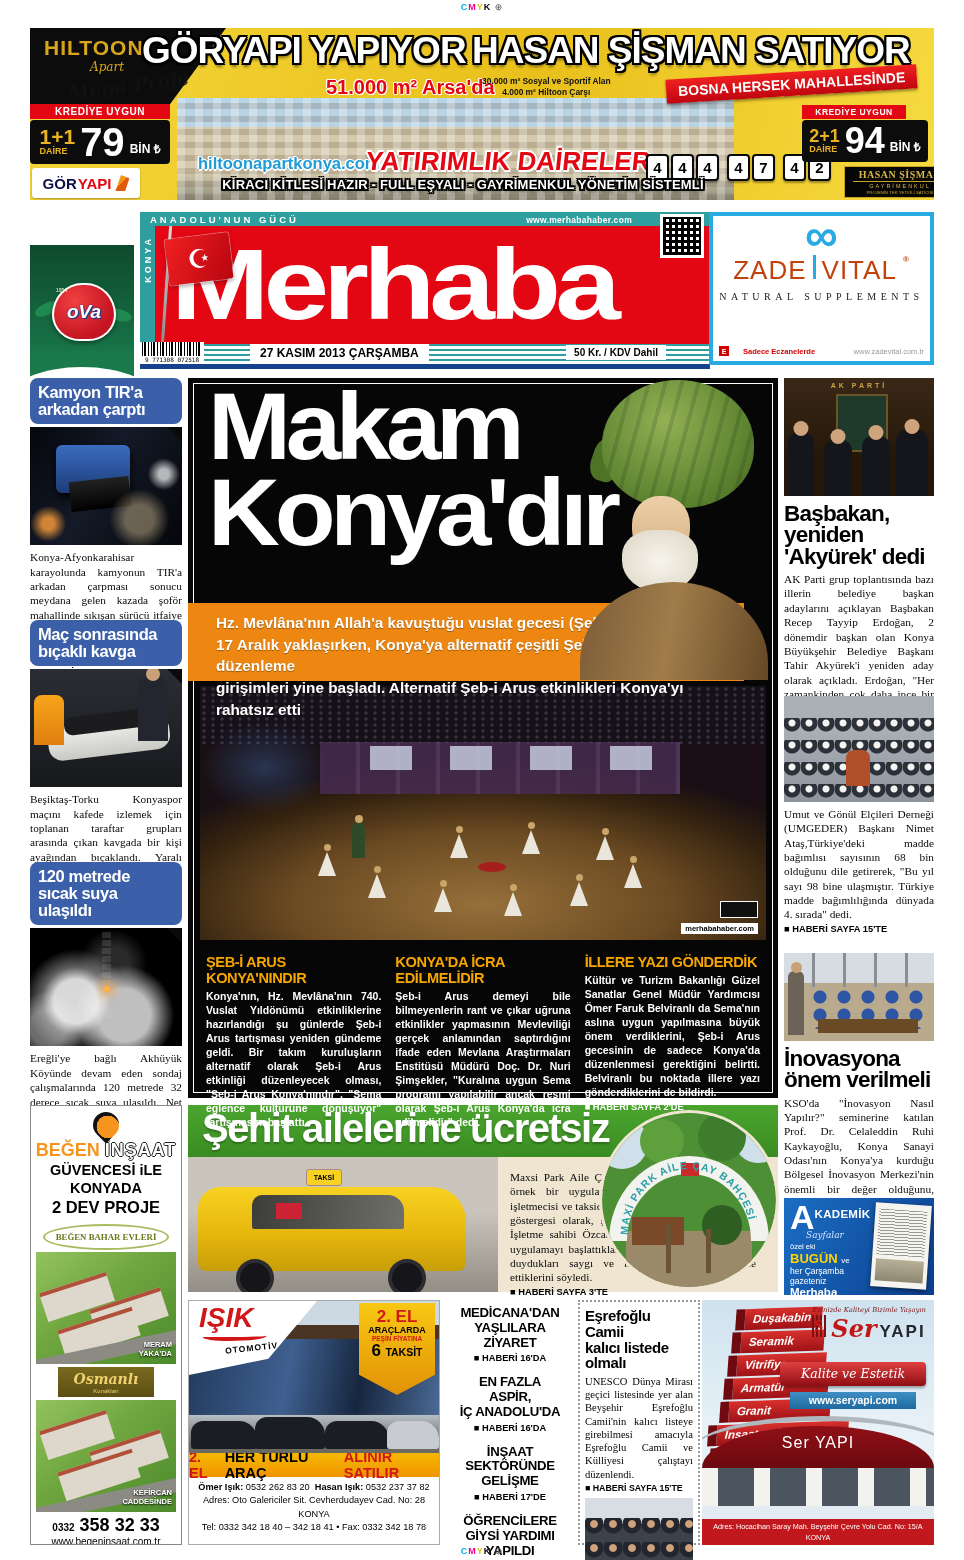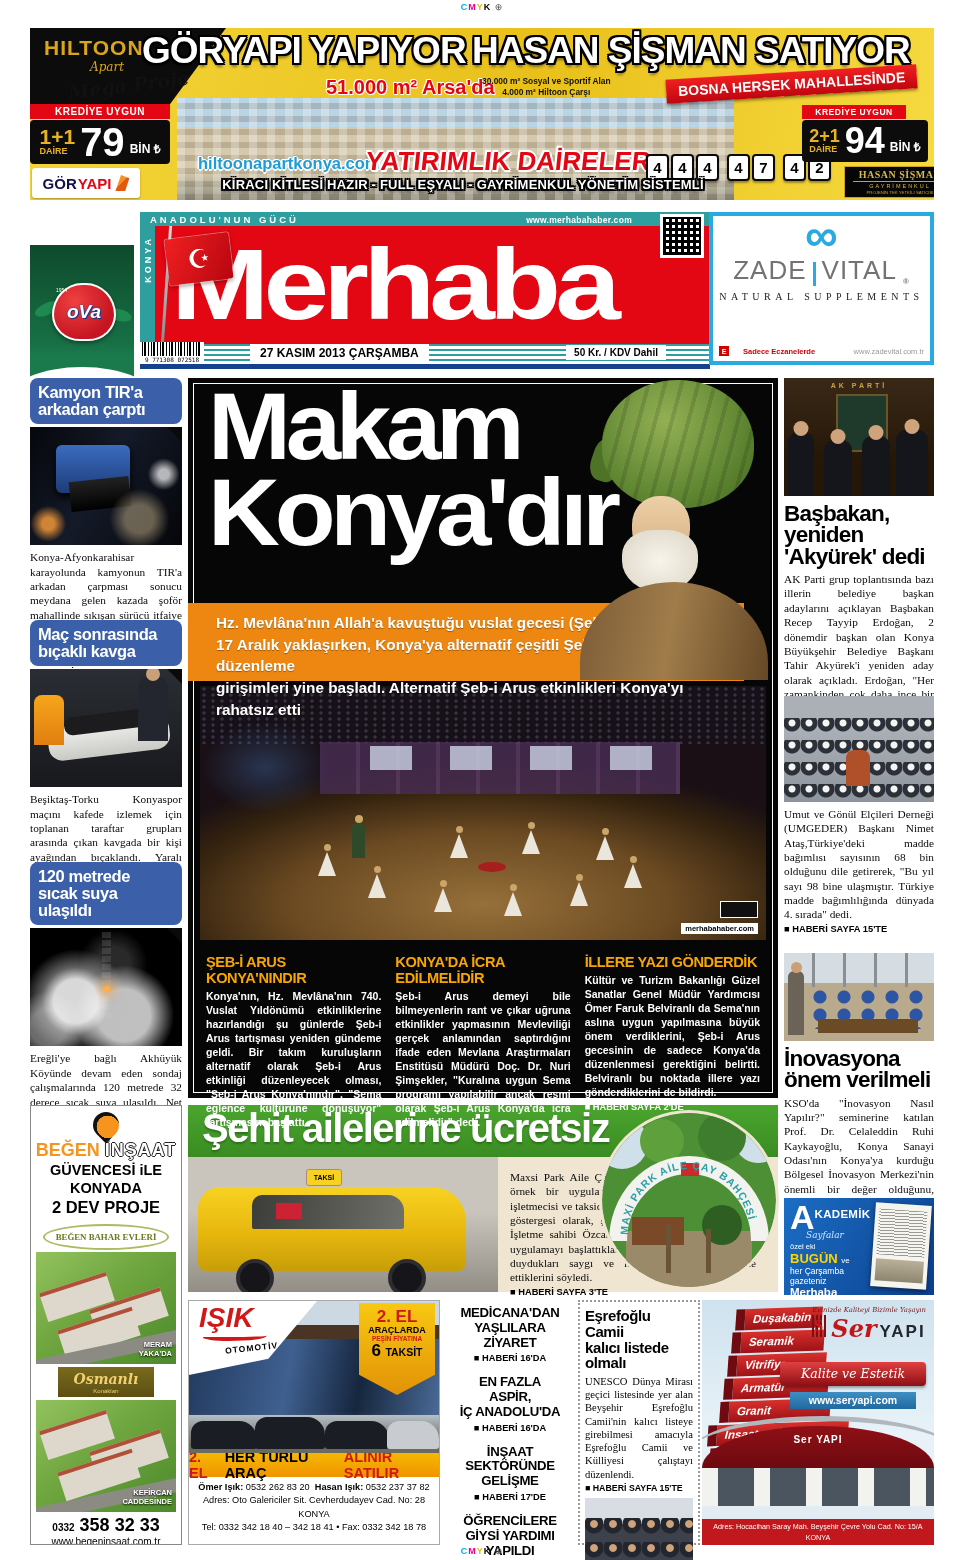--- a/index.html
+++ b/index.html
@@ -71,21 +71,21 @@
   .qr div{width:100%;height:100%;background-image:repeating-linear-gradient(0deg,#000 0 3px,transparent 3px 6px),repeating-linear-gradient(90deg,#000 0 3px,#fff 3px 6px);}
   .mh-bottom{position:absolute;left:0;top:132px;width:570px;height:18px;background:repeating-linear-gradient(180deg,#2f9e9e 0 2px,#fff 2px 5px);}
   .mh-barcode{position:absolute;left:0;top:-2px;width:64px;height:22px;background:#fff;}
   .mh-barcode .bars{height:14px;margin:0 2px;background:repeating-linear-gradient(90deg,#000 0 1px,#fff 1px 2px,#000 2px 4px,#fff 4px 6px,#000 6px 7px,#fff 7px 9px);}
   .mh-barcode .num{font-family:"DejaVu Sans Mono",monospace;font-size:6px;text-align:center;}
   .mh-date{position:absolute;left:110px;top:0;background:#fff;padding:2px 10px;font-size:12px;font-weight:900;}
   .mh-price{position:absolute;right:44px;top:1px;background:#fff;padding:2px 8px;font-size:10px;font-weight:bold;}
   .mh-blue{position:absolute;left:0;top:152px;width:570px;height:5px;background:#16418c;}
   .zade{position:absolute;left:709px;top:212px;width:225px;height:153px;background:#fff;border:4px solid #29abe2;box-sizing:border-box;text-align:center;}
   .zade .inf{color:#29abe2;font-size:46px;line-height:.85;font-weight:bold;}
-  .zade .brand{font-size:26px;color:#737373;letter-spacing:1px;display:flex;align-items:flex-end;justify-content:center;gap:6px;}
+  .zade .brand{font-size:26px;color:#c2410c;letter-spacing:1px;display:flex;align-items:flex-start;justify-content:center;gap:6px;}
   .zade .bar{width:3px;height:24px;background:#29abe2;display:inline-block;}
   .zade .reg{position:static;transform:none;font-size:8px;vertical-align:top;}
   .zade .sub{font-family:"Liberation Serif",serif;font-size:10px;letter-spacing:4.5px;margin-top:5px;color:#222;}
   .zade .foot{position:absolute;left:6px;right:6px;bottom:5px;display:flex;justify-content:space-between;align-items:center;}
   .zade .ecz{display:flex;align-items:center;gap:14px;color:#d00000;font-weight:bold;font-size:7.5px;justify-content:flex-end;}
   .zade .ezi{width:10px;height:10px;background:#d00000;color:#fff;font-size:7px;font-weight:900;display:inline-flex;align-items:center;justify-content:center;}
   .zade .zurl{color:#999;font-size:7.5px;}
   
   .left-col{position:absolute;left:30px;top:378px;width:152px;height:720px;}
   .lstory{position:absolute;left:0;width:152px;}
@@ -249,21 +249,21 @@
   .sy-brandrow{display:flex;align-items:baseline;justify-content:center;gap:3px;}
   .sy-icon{width:16px;height:22px;background:repeating-linear-gradient(90deg,#7a1010 0 2px,transparent 2px 4px);position:relative;}
   .sy-icon span{position:absolute;left:2px;top:2px;color:#d01818;font-family:"Liberation Serif",serif;font-size:16px;font-weight:bold;}
   .sy-ser{font-family:"DejaVu Serif",serif;font-style:italic;font-weight:bold;color:#c41619;font-size:24px;}
   .sy-yapi{color:#23262e;font-size:17px;font-weight:bold;letter-spacing:2px;}
   .sy-kalite{position:absolute;right:8px;top:62px;width:146px;height:24px;background:linear-gradient(#e04040,#8e0e14);border-radius:4px;color:#fff;font-family:"DejaVu Serif",serif;font-style:italic;font-size:12.5px;text-align:center;line-height:24px;box-shadow:0 2px 3px rgba(0,0,0,.35);}
   .sy-url{position:absolute;right:18px;top:92px;width:126px;height:17px;background:linear-gradient(#3e8ec4,#1f6aa0);color:#fff;font-size:10.5px;font-weight:bold;text-align:center;line-height:17px;}
   .sy-store{position:absolute;left:0;top:116px;width:100%;height:100px;}
   .sy-curve{position:absolute;left:-10px;top:0;width:260px;height:30px;border-top:5px solid #b0b8be;border-radius:50%/100% 100% 0 0;}
   .sy-awn{position:absolute;left:0;top:10px;width:100%;height:42px;background:linear-gradient(#8f1016,#6c0a10);border-radius:50% 50% 0 0/100% 100% 0 0;}
-  .sy-awntext{position:absolute;width:100%;text-align:center;top:18px;color:#fff;font-size:10px;font-weight:bold;letter-spacing:1px;}
+  .sy-awntext{position:absolute;width:100%;text-align:center;top:18px;color:#fff;font-size:16px;font-weight:normal;letter-spacing:1px;}
   .sy-glass{position:absolute;left:0;top:52px;width:100%;height:38px;background:repeating-linear-gradient(90deg,#f2f2ee 0 16px,#4a5560 16px 52px);}
   .sy-foot{position:absolute;left:0;bottom:0;width:100%;height:26px;background:#c0181d;color:#fff;text-align:center;font-size:7.2px;line-height:1.55;padding-top:2px;box-sizing:border-box;}
 </style>
 </head>
 <body>
 
 <div class="page">
 
   <div class="reg" style="top:2px">
     <span class="c">C</span><span class="m">M</span><span class="y">Y</span><span class="k">K</span>

